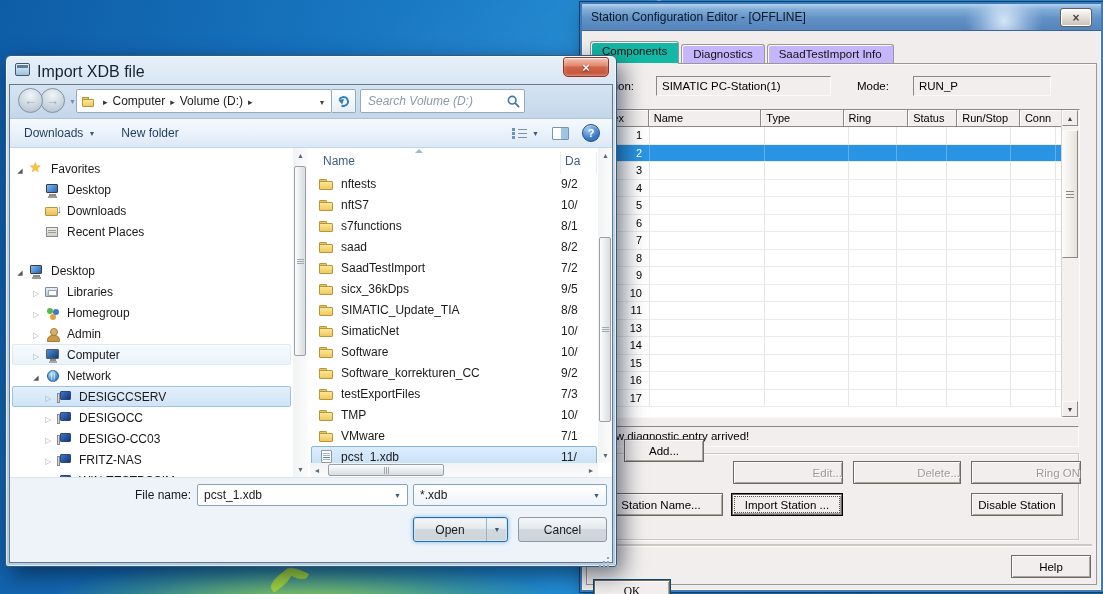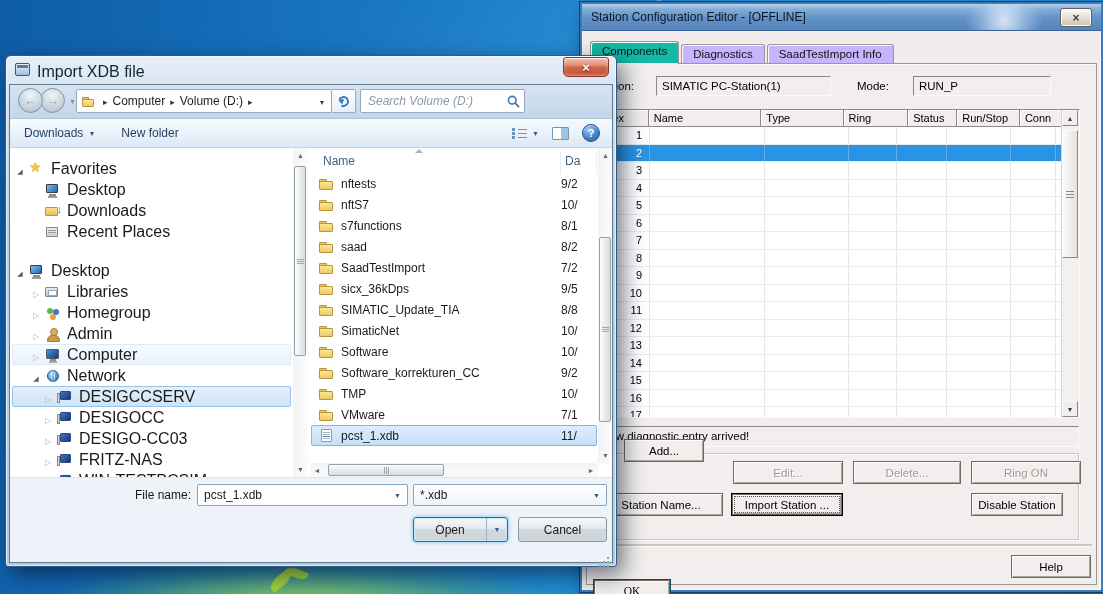--- a/index.html
+++ b/index.html
@@ -84,21 +84,21 @@
 
   .status{position:absolute;left:8px;top:362px;width:484px;height:21px;box-sizing:border-box;
     background:#f1eeed;border:1px solid;border-color:#8a8884 #fbfaf9 #fbfaf9 #8a8884;
     font-size:11.5px;color:#000;padding:3px 0 0 5px;white-space:nowrap;overflow:hidden;}
   .groupbox{position:absolute;left:8px;top:389px;width:484px;height:87px;box-sizing:border-box;
     border:1px solid #cdc7c1;box-shadow:inset 1px 1px 0 #fdfcfb, 1px 1px 0 #fdfcfb;}
 
   .btn3d{position:absolute;height:23px;box-sizing:border-box;background:#f1eeed;border:1px solid #6e6a64;
     box-shadow:inset 1px 1px 0 #fdfcfb, inset -1px -1px 0 #a9a49d;
     font-size:11.5px;color:#000;display:flex;align-items:center;justify-content:center;white-space:nowrap;}
-  .btn3d.is-disabled{color:#9d9a95;text-shadow:1px 1px 0 #fff;}
+  .btn3d.is-disabled{color:#9d9a95;text-shadow:1px 1px 0 #fff;justify-content:flex-end;}
   .btn3d.is-default{border:1px solid #000;outline:1px dotted #555;outline-offset:-4px;
     box-shadow:inset 0 0 0 1px #6e6a64, inset 2px 2px 0 #fdfcfb, inset -2px -2px 0 #a9a49d;}
   .r1 .n0{left:37px;top:375px;width:80px;} .r1 .n1{left:146px;top:397px;width:110px;}
   .r1 .n2{left:266px;top:397px;width:108px;} .r1 .n3{left:384px;top:397px;width:110px;}
   .r2 .n0{left:12px;top:429px;width:124px;} .r2 .n1{left:144px;top:429px;width:112px;}
   .r2 .n2{left:384px;top:429px;width:92px;}
   .sce-sep{position:absolute;left:4px;top:480px;width:501px;height:2px;
     background:#cdc7c1;box-shadow:0 1px 0 #fdfcfb;}
   .sce-ok{left:6px;top:515px;width:78px;border:1px solid #0c4a6e;
     box-shadow:inset 0 0 0 1px #6e6a64, inset 2px 2px 0 #fdfcfb, inset -2px -2px 0 #a9a49d;font-family:Liberation Serif, serif;}
@@ -173,21 +173,21 @@
   .i-help{width:18px;height:18px;border-radius:50%;box-sizing:border-box;border:1px solid #1f4c86;
     background:radial-gradient(circle at 35% 28%, #9ccaf2, #3d7cc8 60%, #2a5ea6);
     color:#fff;font-size:11px;font-weight:bold;display:flex;align-items:center;justify-content:center;
     box-shadow:inset 0 1px 1px rgba(255,255,255,.6);}
 
   
   .main{position:relative;flex:1;background:#fff;overflow:hidden;}
 
   
   .sidebar{position:absolute;left:0;top:0;bottom:0;width:283px;overflow:hidden;padding-top:10px;box-sizing:border-box;}
-  .side-item{position:relative;height:21px;display:flex;align-items:center;font-size:16px;color:#1a1a1a;
+  .side-item{position:relative;height:21px;display:flex;align-items:center;font-size:12px;color:#1a1a1a;
     margin:0 2px 0 2px;border:1px solid transparent;border-radius:2px;box-sizing:border-box;}
   .side-item.lvl0{padding-left:16px;} .side-item.lvl1{padding-left:32px;} .side-item.lvl2{padding-left:44px;}
   .side-item.is-hover{background:linear-gradient(#f7fbfe,#e9f3fb);border-color:#dcebf5;}
   .side-item.is-selected{background:linear-gradient(#e4effa,#cfe4f7);border-color:#9bc3e8;}
   .side-item.is-spacer{height:18px;border:none;}
   .exp{position:absolute;width:10px;text-align:center;}
   .exp::before{font-size:8px;color:#b4b4b4;}
   .lvl0 .exp{left:2px;} .lvl1 .exp{left:18px;} .lvl2 .exp{left:30px;}
   .exp-collapsed .exp::before{content:'▷';}
   .exp-expanded .exp::before{content:'◢';color:#595959;font-size:7px;}
@@ -467,30 +467,20 @@
             <span class="tc c0">11</span>
             <span class="tc c1"></span>
             <span class="tc c2"></span>
             <span class="tc c3"></span>
             <span class="tc c4"></span>
             <span class="tc c5"></span>
             <span class="tc c6"></span>
             <span class="tc c7"></span>
           </div>
 
-          <div class="trow n11">
-            <span class="tc c0">12</span>
-            <span class="tc c1"></span>
-            <span class="tc c2"></span>
-            <span class="tc c3"></span>
-            <span class="tc c4"></span>
-            <span class="tc c5"></span>
-            <span class="tc c6"></span>
-            <span class="tc c7"></span>
-          </div>
 
           <div class="trow n12">
             <span class="tc c0">13</span>
             <span class="tc c1"></span>
             <span class="tc c2"></span>
             <span class="tc c3"></span>
             <span class="tc c4"></span>
             <span class="tc c5"></span>
             <span class="tc c6"></span>
             <span class="tc c7"></span>
@@ -837,20 +827,25 @@
               <span class="side-label">Software</span>
               <span class="fdate">10/</span>
             </div>
 
             <div class="frow n9">
               <span class="ic i-folder-icon"></span>
               <span class="side-label">Software_korrekturen_CC</span>
               <span class="fdate">9/2</span>
             </div>
 
+            <div class="frow n10">
+              <span class="ic i-folder-icon"></span>
+              <span class="side-label">testExportFiles</span>
+              <span class="fdate">7/3</span>
+            </div>
 
             <div class="frow n11">
               <span class="ic i-folder-icon"></span>
               <span class="side-label">TMP</span>
               <span class="fdate">10/</span>
             </div>
 
             <div class="frow n12">
               <span class="ic i-folder-icon"></span>
               <span class="side-label">VMware</span>

